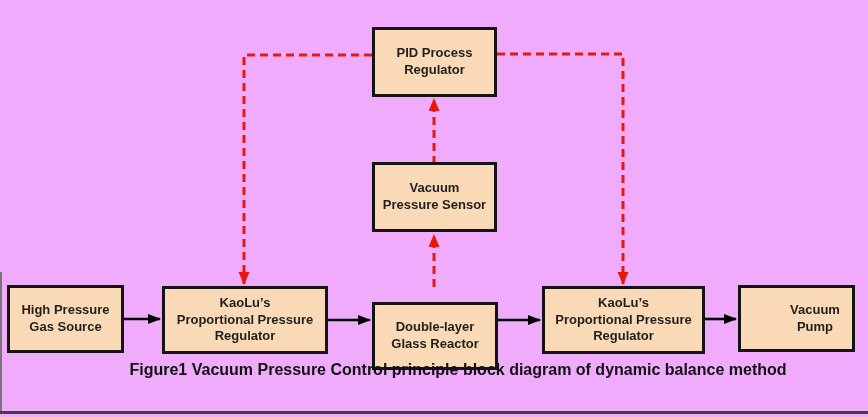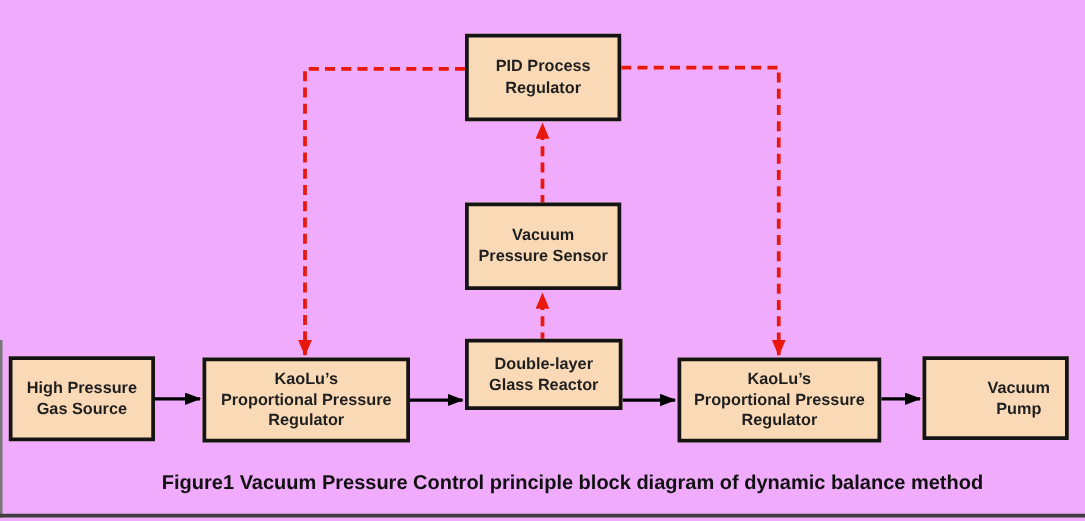--- a/index.html
+++ b/index.html
@@ -21,25 +21,25 @@
     color:#1f1f1f;
     font-weight:bold;
     font-size:13px;
     line-height:1.28;
     white-space:pre-line;
   }
   .node-pid            {left:372px;top:27px; width:125px;height:70px;}
   .node-sensor         {left:372px;top:162px;width:125px;height:70px;}
   .node-gas            {left:7px;  top:285px;width:117px;height:68px;}
   .node-reg-left       {left:162px;top:286px;width:166px;height:68px;}
-  .node-reactor        {left:372px;top:271px;width:126px;height:57px;}
+  .node-reactor        {left:372px;top:302px;width:126px;height:68px;}
   .node-reg-right      {left:542px;top:286px;width:163px;height:68px;}
   .node-pump           {left:738px;top:285px;width:117px;height:67px;padding-left:37px;}
   .caption{
-    position:absolute;left:0;top:378px;width:868px;
+    position:absolute;left:0;top:361px;width:868px;
     padding-left:48px;box-sizing:border-box;
     text-align:center;
     font-weight:bold;
     font-size:16px;
     color:#111111;
   }
   .frame-bottom{
     position:absolute;left:0;top:411px;width:868px;height:3px;
     background:#3f3f3f;
   }

